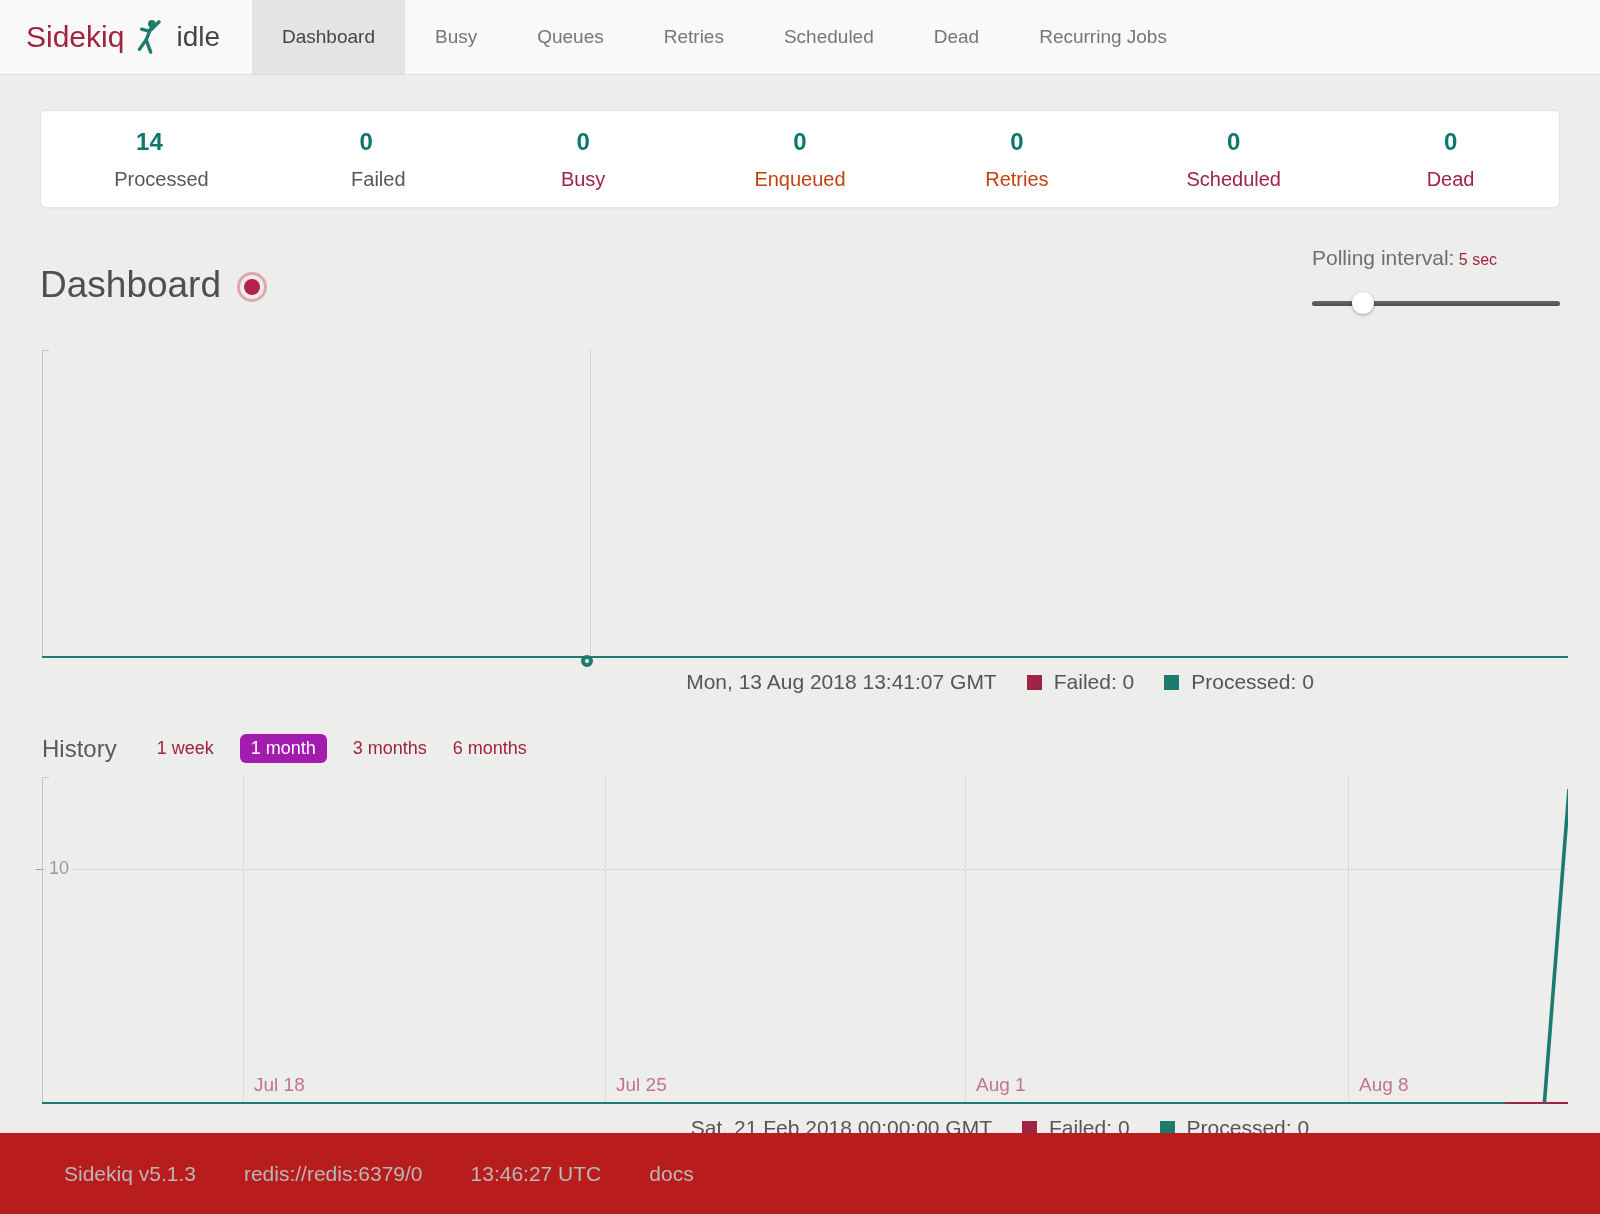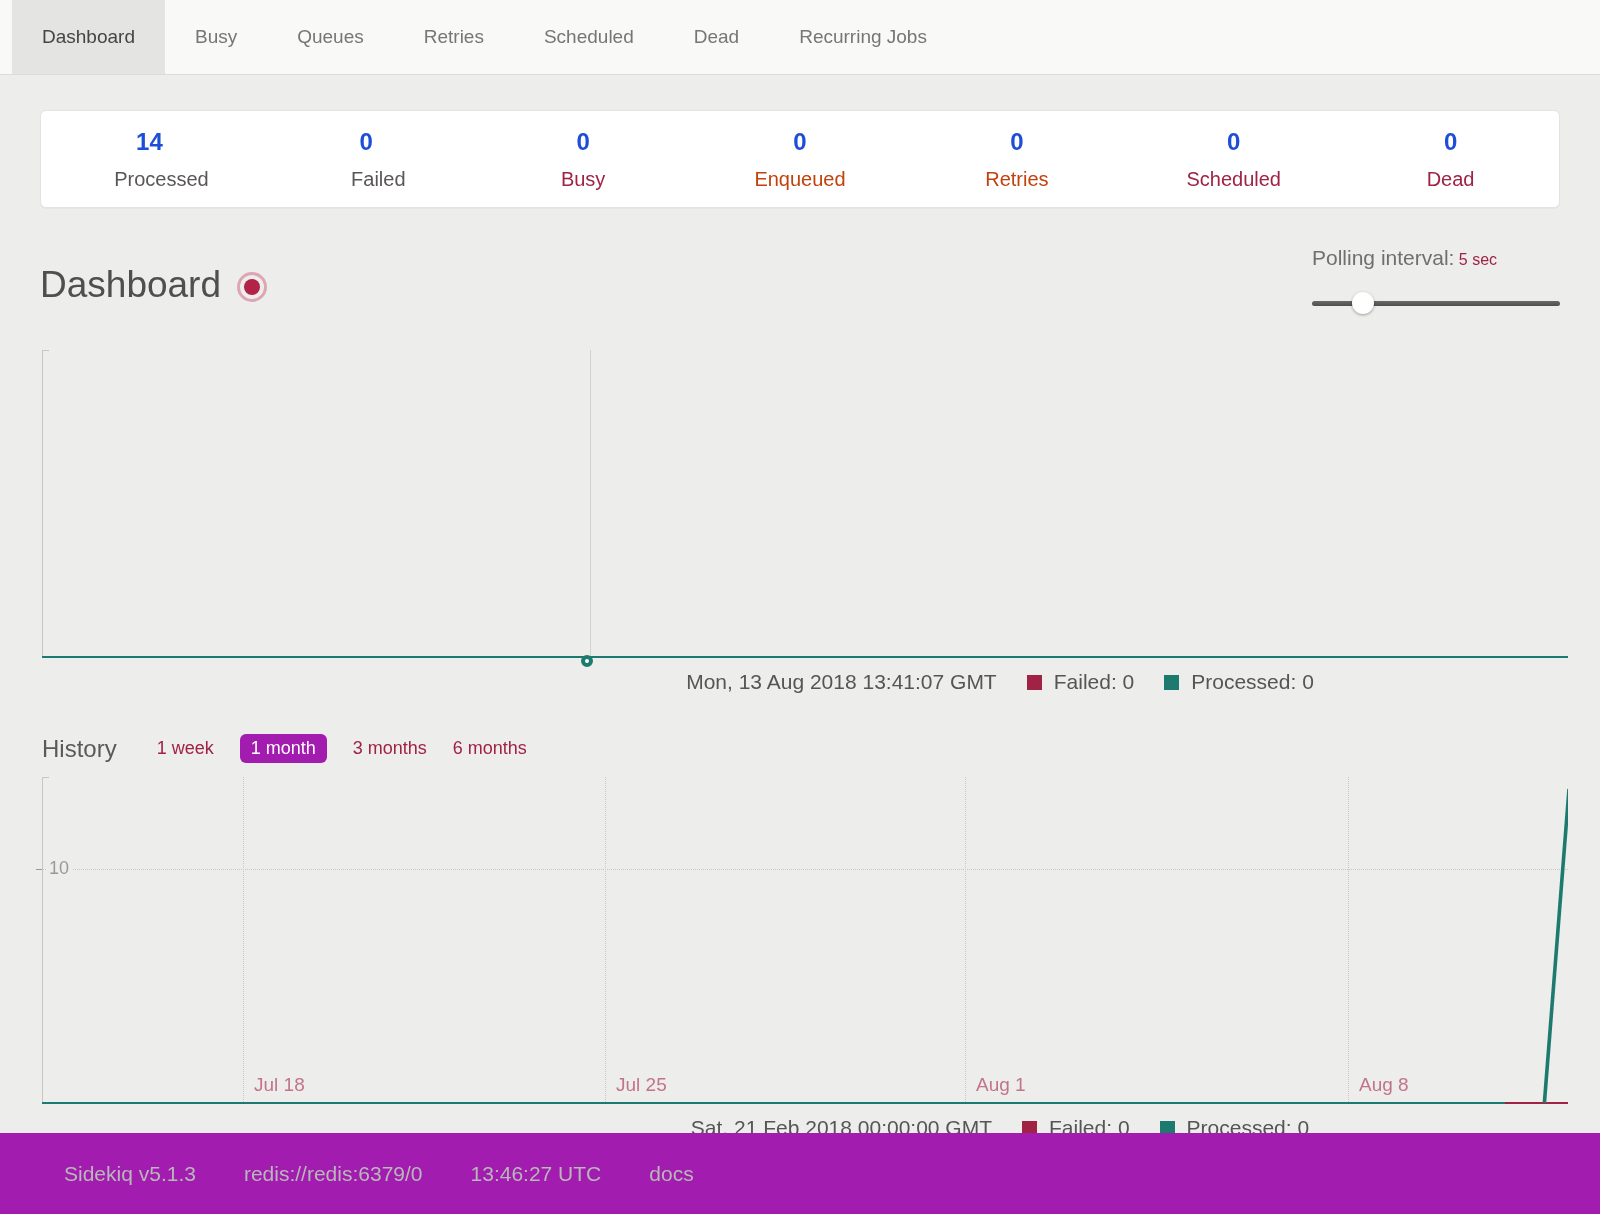--- a/index.html
+++ b/index.html
@@ -26,21 +26,21 @@
     color:#767676; text-decoration:none; cursor:pointer;
   }
   .nav-item.active { background:#e4e4e3; color:#454545; }
   
   .summary {
     margin:35px 40px 0 40px; background:#fff; border:1px solid #e3e3e3;
     border-radius:6px; height:98px; display:flex; align-items:center;
     box-shadow:0 1px 1px rgba(0,0,0,0.03);
   }
   .stat { flex:1; text-align:center; }
-  .stat-value { font-size:24px; font-weight:bold; color:#1d4ed8; margin-bottom:12px; }
+  .stat-value { font-size:24px; font-weight:bold; color:#0f766e; margin-bottom:12px; }
   .stat-label { font-size:20px; text-decoration:none; display:inline-block; }
   .stat-label.muted { color:#5a5656;margin-left:24px; }
   .stat-label.link { color:#a02345; cursor:pointer; }
   .stat-label.visited { color:#c2410c; cursor:pointer; }
   
   .dash-header { margin:48px 40px 0 40px; display:flex; justify-content:space-between; }
   .dash-title-wrap { display:flex; align-items:center; gap:16px; }
   .dash-title { font-size:37px; font-weight:400; color:#4f4f4f; }
   .beacon {
     width:30px; height:30px; border-radius:50%;
@@ -93,30 +93,38 @@
     position:absolute; left:4px; top:81px; font-size:18px; color:#9a9a9a;
     background:#ededec; padding:0 3px; z-index:2;
   }
   .ytick-dash { position:absolute; left:-6px; top:92px; width:6px; height:1px; background:#9a9a9a; }
   .xtick-label { position:absolute; bottom:8px; font-size:19px; color:#c2748b; }
   .h-failed-line { position:absolute; left:0; right:0; bottom:0; height:2px; background:#a02345; }
   .h-processed-line { position:absolute; left:0; bottom:0; width:1463px; height:2px; background:#1d7a6e; }
   .h-rise { position:absolute; inset:0; width:100%; height:100%; }
   
   .footer {
-    position:absolute; left:0; right:0; bottom:0; height:81px; background:#a21caf;
+    position:absolute; left:0; right:0; bottom:0; height:81px; background:#b91c1c;
     display:flex; align-items:center; gap:48px; padding-left:64px;
     font-size:21px; color:#b8b8b8;
   }
   .footer a { color:#b8b8b8; text-decoration:none; cursor:pointer; }
 </style>
 </head>
 <body>
 
 <div class="navbar">
+  <div class="brand">
+    <span class="brand-name">Sidekiq</span>
+    <svg class="ninja" viewBox="0 0 24 32">
+      <circle cx="14.5" cy="4.2" r="3.4" fill="#1d7a6e"></circle>
+      <path d="M13.5 8.5 L9.5 18.5 M13.8 9.5 L21 2.5 M12.5 11 L5.5 9 M9.5 18.5 L3.5 27 M9.5 18.5 L13.5 29.5" stroke="#1d7a6e" stroke-width="3" stroke-linecap="round" fill="none"></path>
+    </svg>
+    <span class="brand-status">idle</span>
+  </div>
   <div class="nav-items">
     <a class="nav-item active">Dashboard</a>
     <a class="nav-item">Busy</a>
     <a class="nav-item">Queues</a>
     <a class="nav-item">Retries</a>
     <a class="nav-item">Scheduled</a>
     <a class="nav-item">Dead</a>
     <a class="nav-item">Recurring Jobs</a>
   </div>
 </div>

